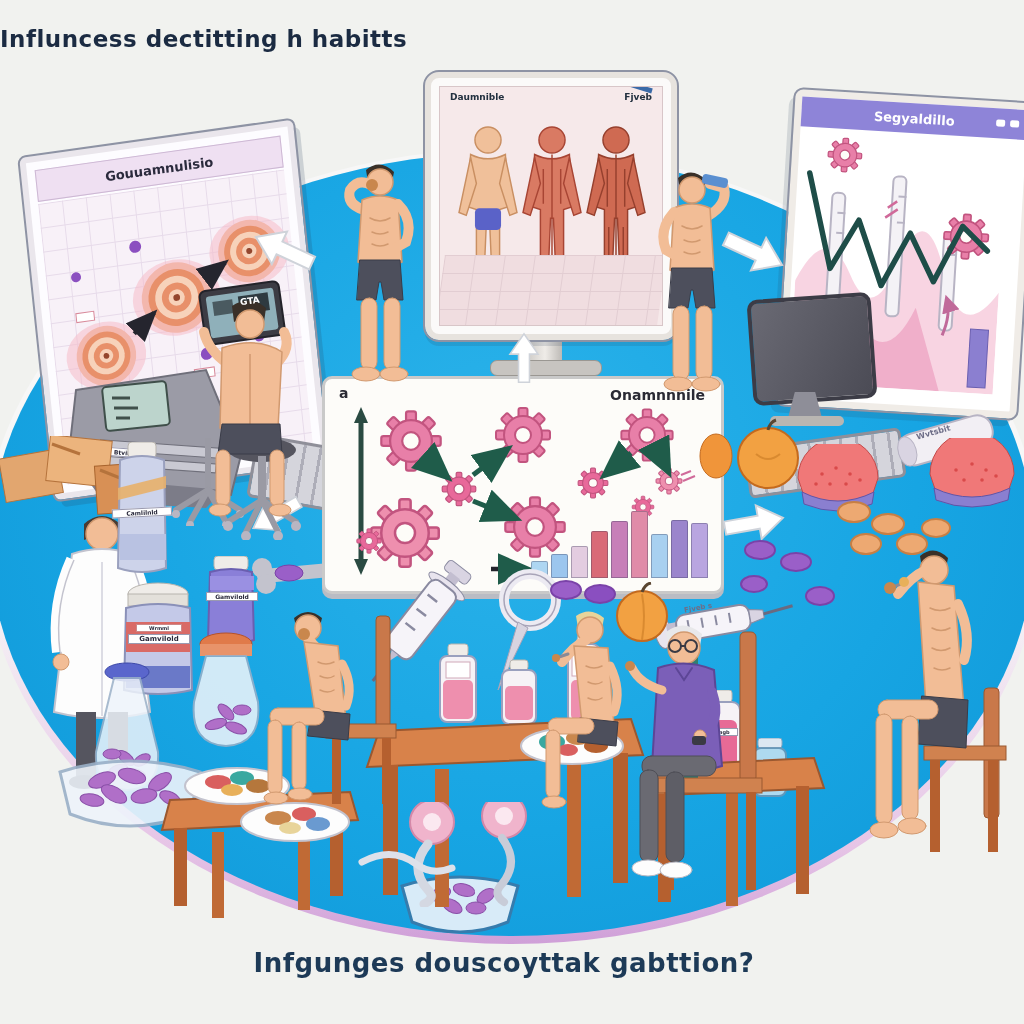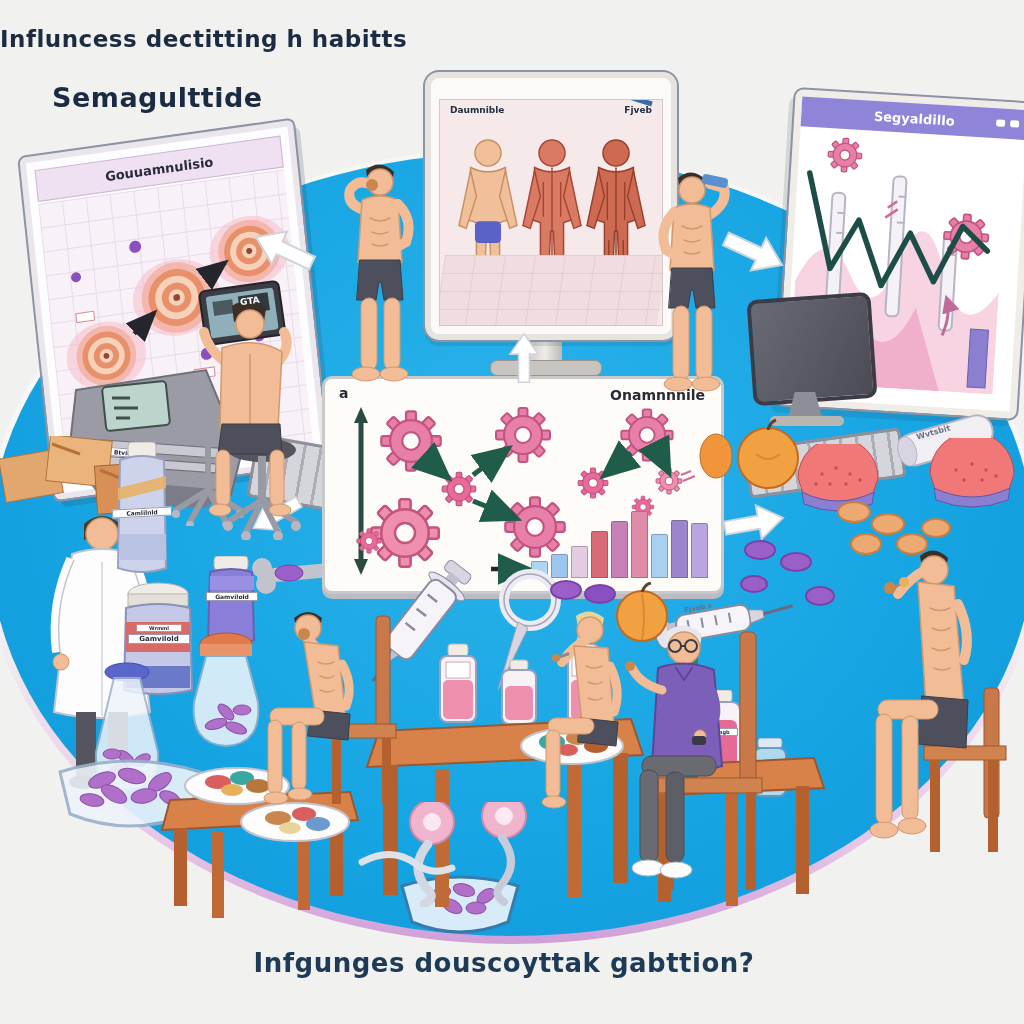--- a/index.html
+++ b/index.html
@@ -17,21 +17,21 @@
     box-shadow:6px 8px 0 rgba(40,60,90,.18);}
   .lm-header{position:absolute;left:8px;top:8px;right:8px;height:30px;background:#efe0f2;
     border:1px solid #cdb8d4;display:flex;align-items:center;justify-content:center;
     font-size:13px;font-weight:bold;color:#2a2a3c;}
   .lm-grid{position:absolute;left:8px;top:42px;right:8px;bottom:8px;background:#f8f1f8;
     background-image:linear-gradient(#e7dbea 1px,transparent 1px),linear-gradient(90deg,#e7dbea 1px,transparent 1px);
     background-size:24px 24px;}
   .cmon{left:425px;top:72px;width:240px;height:256px;background:#fbfaf9;border:6px solid #e7e3de;
     outline:2px solid #8e93a4;border-radius:14px;box-shadow:0 6px 0 rgba(40,60,90,.15);}
   .cmon-screen{position:absolute;left:8px;top:8px;right:8px;bottom:8px;background:#f6e9ea;
-    border:1px solid #d8c6c8;overflow:hidden;margin-top:13px;}
+    border:1px solid #d8c6c8;overflow:hidden;}
   .cmon-floor{position:absolute;left:0;right:0;bottom:0;height:70px;background:#f0dde0;
     background-image:linear-gradient(#e2cdd2 1px,transparent 1px),linear-gradient(90deg,#e2cdd2 1px,transparent 1px);
     background-size:30px 18px;transform:skewX(-8deg);}
   .cmon-lbl{position:absolute;top:5px;font-size:9px;font-weight:bold;color:#22303f;}
   .stand-neck{left:528px;top:328px;width:34px;height:36px;background:linear-gradient(90deg,#cfccc8,#efece8,#bdbab6);}
   .stand-base{left:490px;top:360px;width:110px;height:14px;background:#c7c4c0;border-radius:7px;border:1px solid #9a9792;}
   .rmon{left:786px;top:96px;width:226px;height:302px;background:#ffffff;border:7px solid #f0ece7;
     outline:2px solid #8e93a4;border-radius:8px;transform:rotate(3.5deg);
     box-shadow:-6px 8px 0 rgba(40,60,90,.15);}
   .rm-header{position:absolute;left:0;top:0;right:0;height:30px;background:#8e84d8;
@@ -714,16 +714,15 @@
     <circle cx="100" cy="20" r="22" fill="#f0b4cc" stroke="#d488a8" stroke-width="2"></circle>
     <circle cx="100" cy="20" r="9" fill="#fbe8f0"></circle>
     <circle cx="172" cy="14" r="22" fill="#f0b4cc" stroke="#d488a8" stroke-width="2"></circle>
     <circle cx="172" cy="14" r="9" fill="#fbe8f0"></circle>
     <path d="M96,42 Q76,66 96,88 Q104,96 92,102" fill="none" stroke="#d4d8e2" stroke-width="9" stroke-linecap="round"></path>
     <path d="M170,36 Q188,60 170,82 Q160,92 172,100" fill="none" stroke="#c8ccd8" stroke-width="8" stroke-linecap="round"></path>
     <path d="M30,60 Q60,44 84,62 Q100,74 120,66" fill="none" stroke="#dde1ea" stroke-width="7" stroke-linecap="round"></path>
   </svg>
 
   <div class="abs ttl" style="left:0;right:0;top:26px;text-align:left;font-size:23px">Influncess dectitting h habitts</div>
-  <div class="abs ttl" style="left:52px;top:82px;font-size:27px">Semagulttide</div>
   <div class="abs ttl" style="left:0;right:16px;top:948px;text-align:center;font-size:26px;color:#1d3a57">Infgunges douscoyttak gabttion?</div>
 
 </div>
 
 </body></html>

